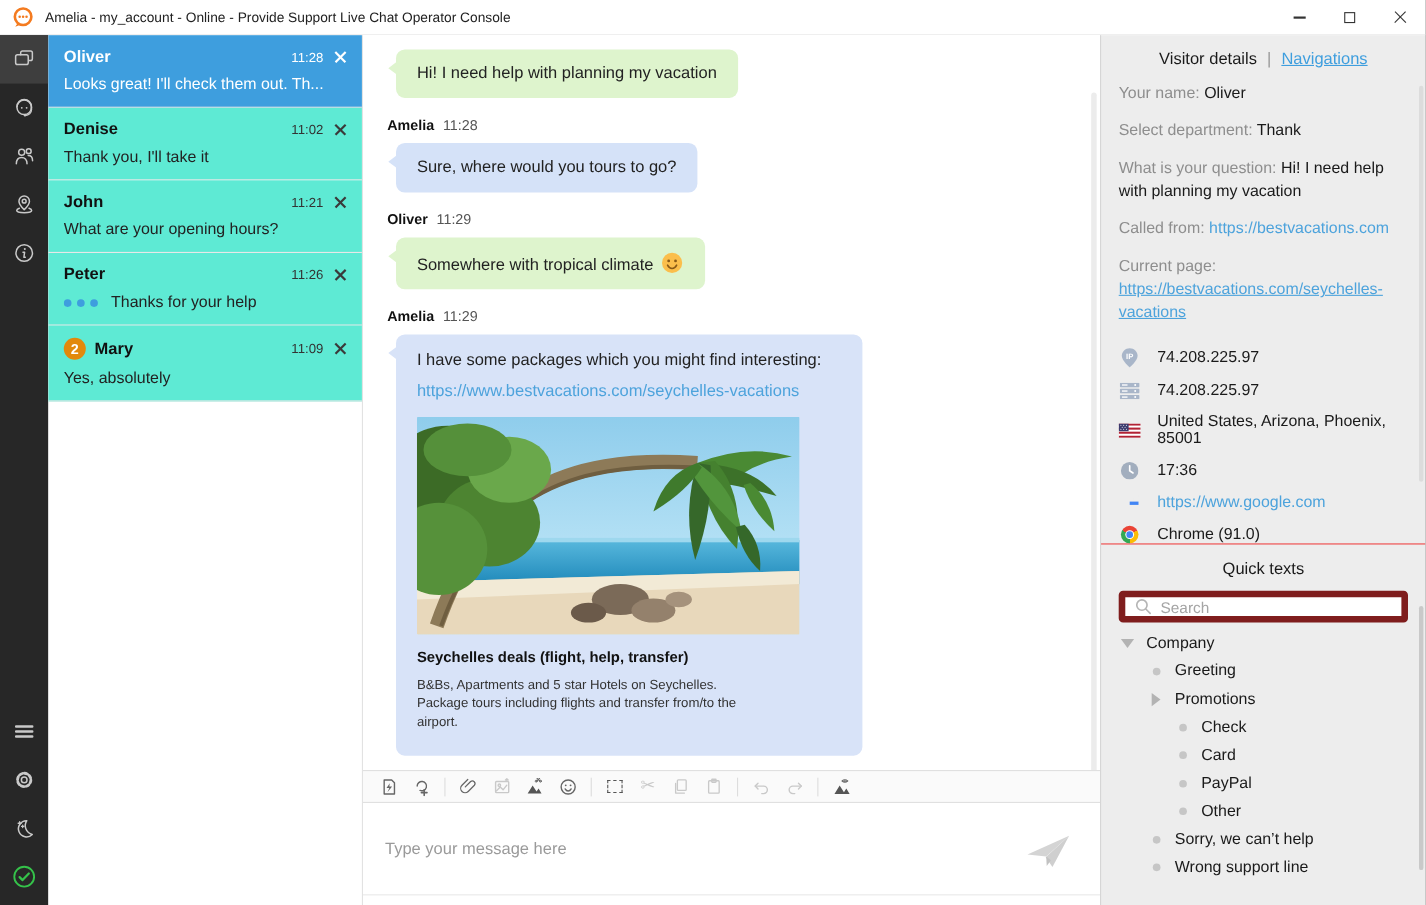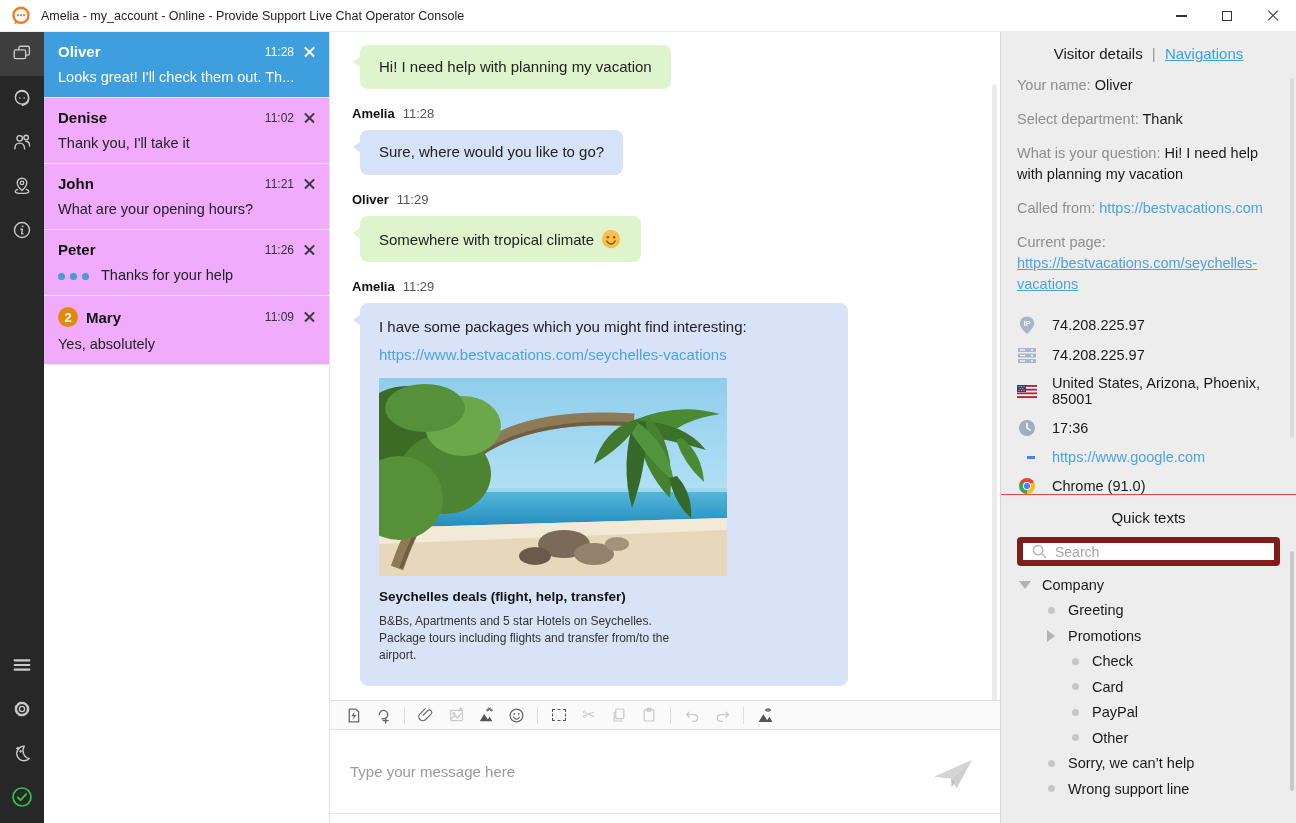--- a/index.html
+++ b/index.html
@@ -26,21 +26,21 @@
   .app-body { position:absolute; top:32px; left:0; right:0; bottom:0; display:flex; }
   
   .rail { width:44px; background:#272727; display:flex; flex-direction:column; flex-shrink:0; }
   .rail-cell { width:44px; height:44px; display:flex; align-items:center; justify-content:center; cursor:pointer; }
   .rail-cell.selected { background:#3e3e3e; }
   .rail-spacer { flex:1; }
   .rail svg { stroke:#c9c9c9; fill:none; stroke-width:1.5; stroke-linecap:round; stroke-linejoin:round; }
   .rail .bottom-pad { height:4px; }
   
   .chatlist { width:286px; background:#fff; border-right:1px solid #e2e2e2; flex-shrink:0; }
-  .chat-item { position:relative; padding:11px 14px 12px 14px; border-bottom:1px solid #e8e8e8; background:#f0abfc; cursor:pointer; }
+  .chat-item { position:relative; padding:11px 14px 12px 14px; border-bottom:1px solid #e8e8e8; background:#5eead4; cursor:pointer; }
   .chat-item.selected { background:#3e9ede; }
   .chat-item .row1 { display:flex; align-items:center; }
   .chat-item .cname { font-weight:bold; font-size:15px; color:#111; }
   .chat-item .ctime { margin-left:auto; font-size:12px; color:#333; padding-right:10px; }
   .chat-item .cpreview { margin-top:9px; font-size:14.5px; color:#222; white-space:nowrap; overflow:hidden; }
   .chat-item.selected .cname, .chat-item.selected .ctime, .chat-item.selected .cpreview { color:#fff; }
   .close-x { width:11px; height:11px; position:relative; cursor:pointer; flex-shrink:0; }
   .close-x::before,.close-x::after{content:"";position:absolute;left:-1px;top:4.6px;width:13px;height:1.7px;background:#3a3a3a;}
   .close-x::before{transform:rotate(45deg);} .close-x::after{transform:rotate(-45deg);}
   .chat-item.selected .close-x::before,.chat-item.selected .close-x::after{background:#fff;}
@@ -53,21 +53,21 @@
   .msg-header { font-size:13px; margin:13px 0 2px 2px; color:#111; }
   .msg-header b { font-weight:bold; }
   .msg-header .mtime { color:#555; margin-left:8px; font-weight:normal; }
   .bubble { position:relative; display:inline-block; max-width:560px; padding:12px 19px; border-radius:8px; font-size:15px; color:#222; margin:7px 0 4px 10px; line-height:1.35; }
   .bubble::before { content:""; position:absolute; left:-7px; top:11px; border-top:6px solid transparent; border-bottom:6px solid transparent; }
   .bubble.green { background:#def4cd; }
   .bubble.green::before { border-right:8px solid #def4cd; }
   .bubble.blue { background:#d5e2f8; }
   .bubble.blue::before { border-right:8px solid #d5e2f8; }
   .bubble .smiley { vertical-align:-5px; margin-left:6px; }
-  .bubble.card { width:488px; max-width:522px; padding:14px 19px 22px 19px; background:#d8e3f8; }
+  .bubble.card { width:424px; max-width:522px; padding:14px 19px 22px 19px; background:#d8e3f8; }
   .bubble.card::before { border-right:8px solid #d8e3f8; }
   .card-link { display:block; margin-top:8px; color:#4da3dc; text-decoration:none; font-size:15px; }
   .card-img { width:348px; height:198px; margin-top:13px; overflow:hidden; border-radius:1px; }
   .card-title { font-weight:bold; font-size:13.5px; margin-top:12px; color:#111; }
   .card-desc { font-size:12px; color:#333; margin-top:7px; line-height:1.4; max-width:310px; }
   .chat-scrollbar { position:absolute; right:3px; top:52px; width:5px; height:668px; border-radius:3px; background:#ececec; }
   
   .toolbar { height:30px; background:#fafafa; border-top:1px solid #e0e0e0; border-bottom:1px solid #e0e0e0; display:flex; align-items:center; padding-left:10px; gap:4px; flex-shrink:0; }
   .tb-btn { width:26px; height:24px; display:flex; align-items:center; justify-content:center; cursor:pointer; }
   .tb-btn svg { stroke:#666; fill:none; stroke-width:1.5; stroke-linecap:round; stroke-linejoin:round; }
@@ -277,21 +277,21 @@
     </div>
 
     <div class="main">
       <div class="messages">
 
         <div class="bubble green">Hi! I need help with planning my vacation</div>
 
         <div class="msg-header">
           <b>Amelia</b><span class="mtime">11:28</span>
         </div>
-        <div class="bubble blue">Sure, where would you like to go?</div>
+        <div class="bubble blue">Sure, where would you tours to go?</div>
 
         <div class="msg-header">
           <b>Oliver</b><span class="mtime">11:29</span>
         </div>
         <div class="bubble green">
           <span>Somewhere with tropical climate</span><svg class="smiley" width="22" height="22" viewBox="0 0 24 24">
             <circle cx="12" cy="12" r="10" fill="#fbbe4b"></circle>
             <circle cx="8.6" cy="10" r="1.4" fill="#8a5a16"></circle>
             <circle cx="15.4" cy="10" r="1.4" fill="#8a5a16"></circle>
             <path d="M7.5 14.2 c1.2 2.4 3 3.3 4.5 3.3 s3.3-.9 4.5-3.3" fill="none" stroke="#8a5a16" stroke-width="1.6" stroke-linecap="round"></path>

